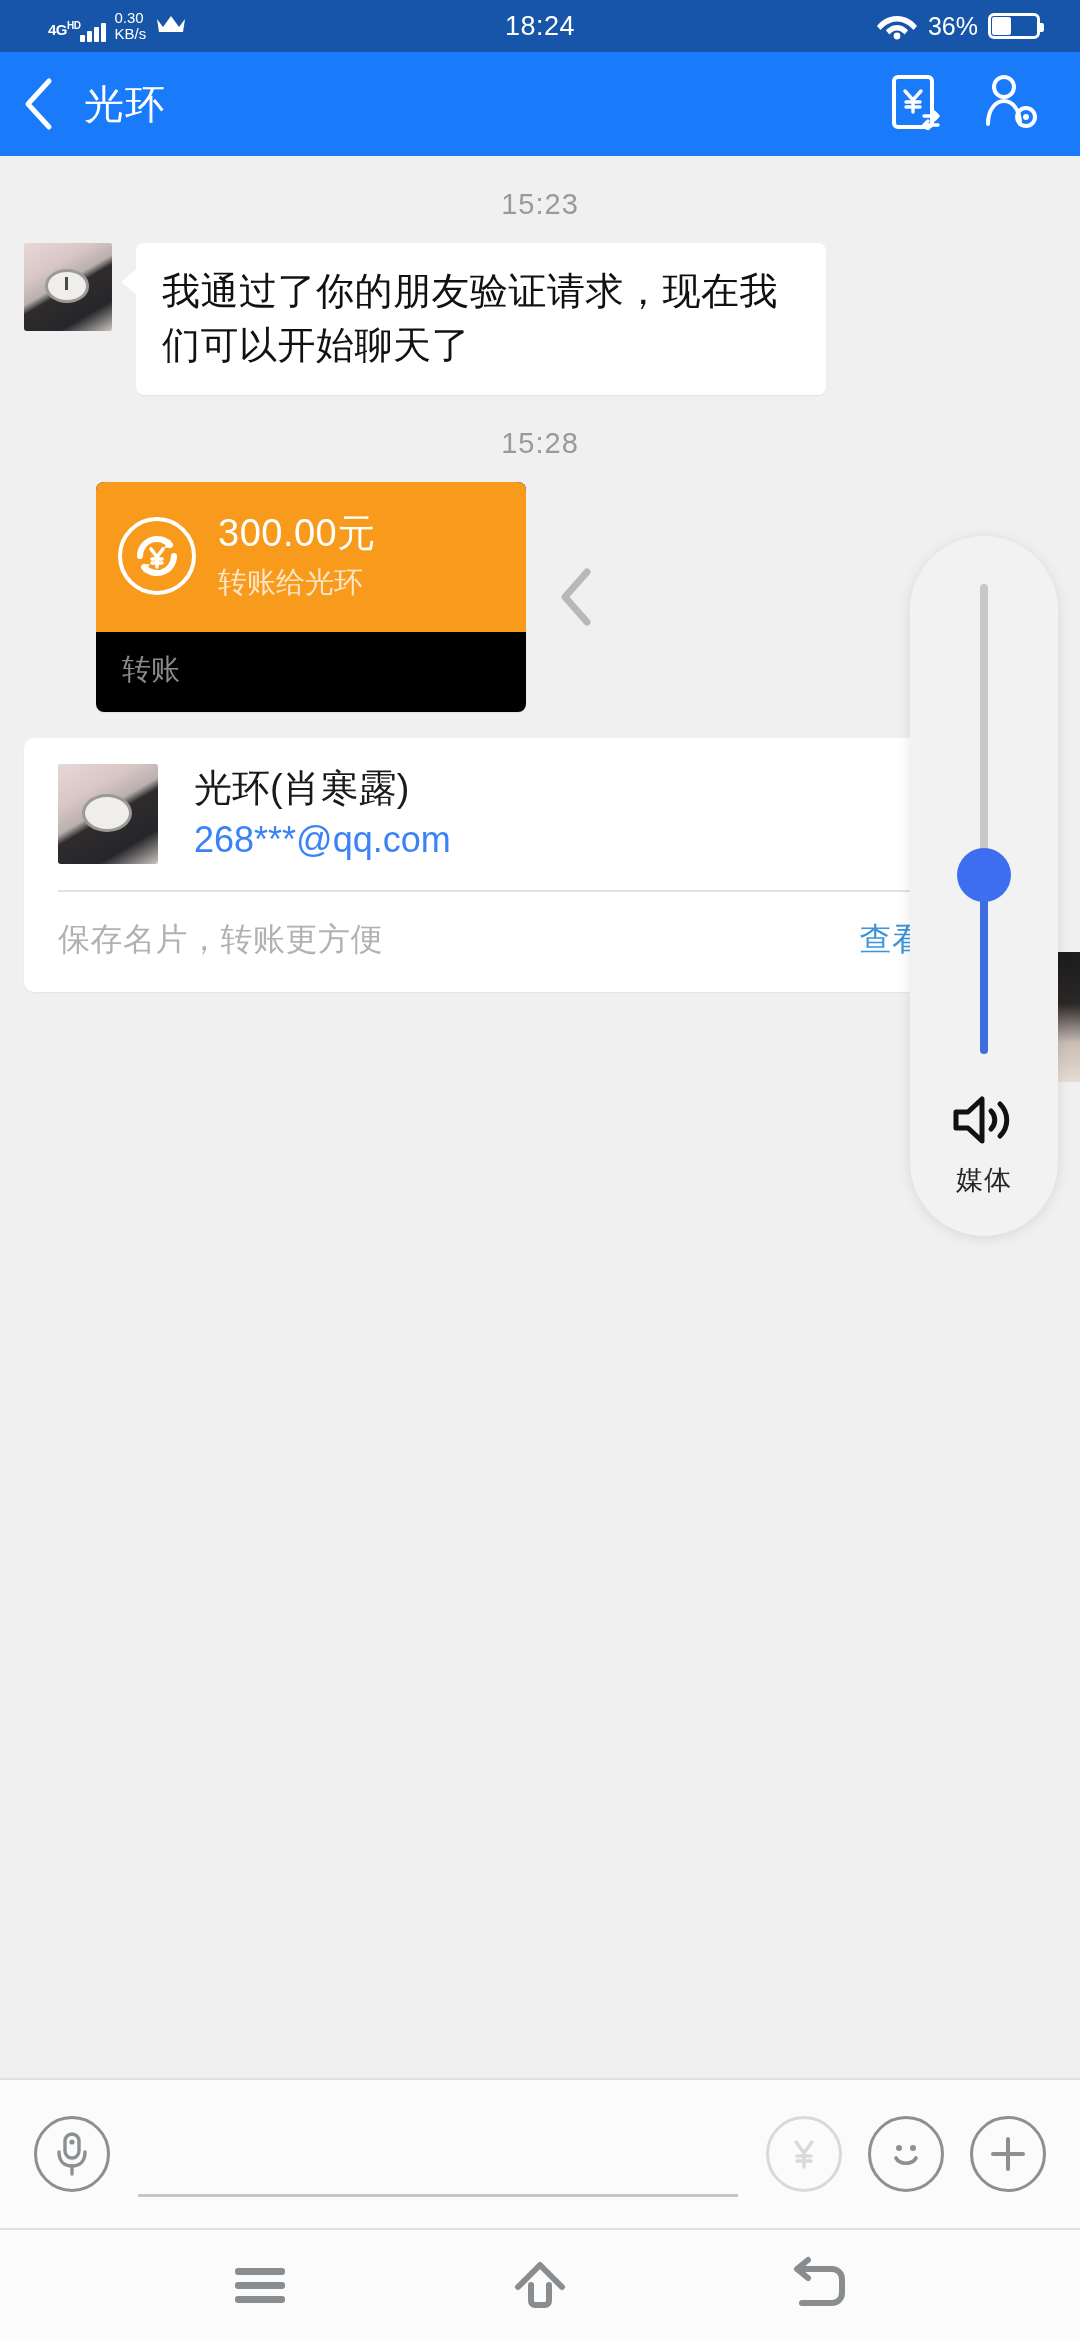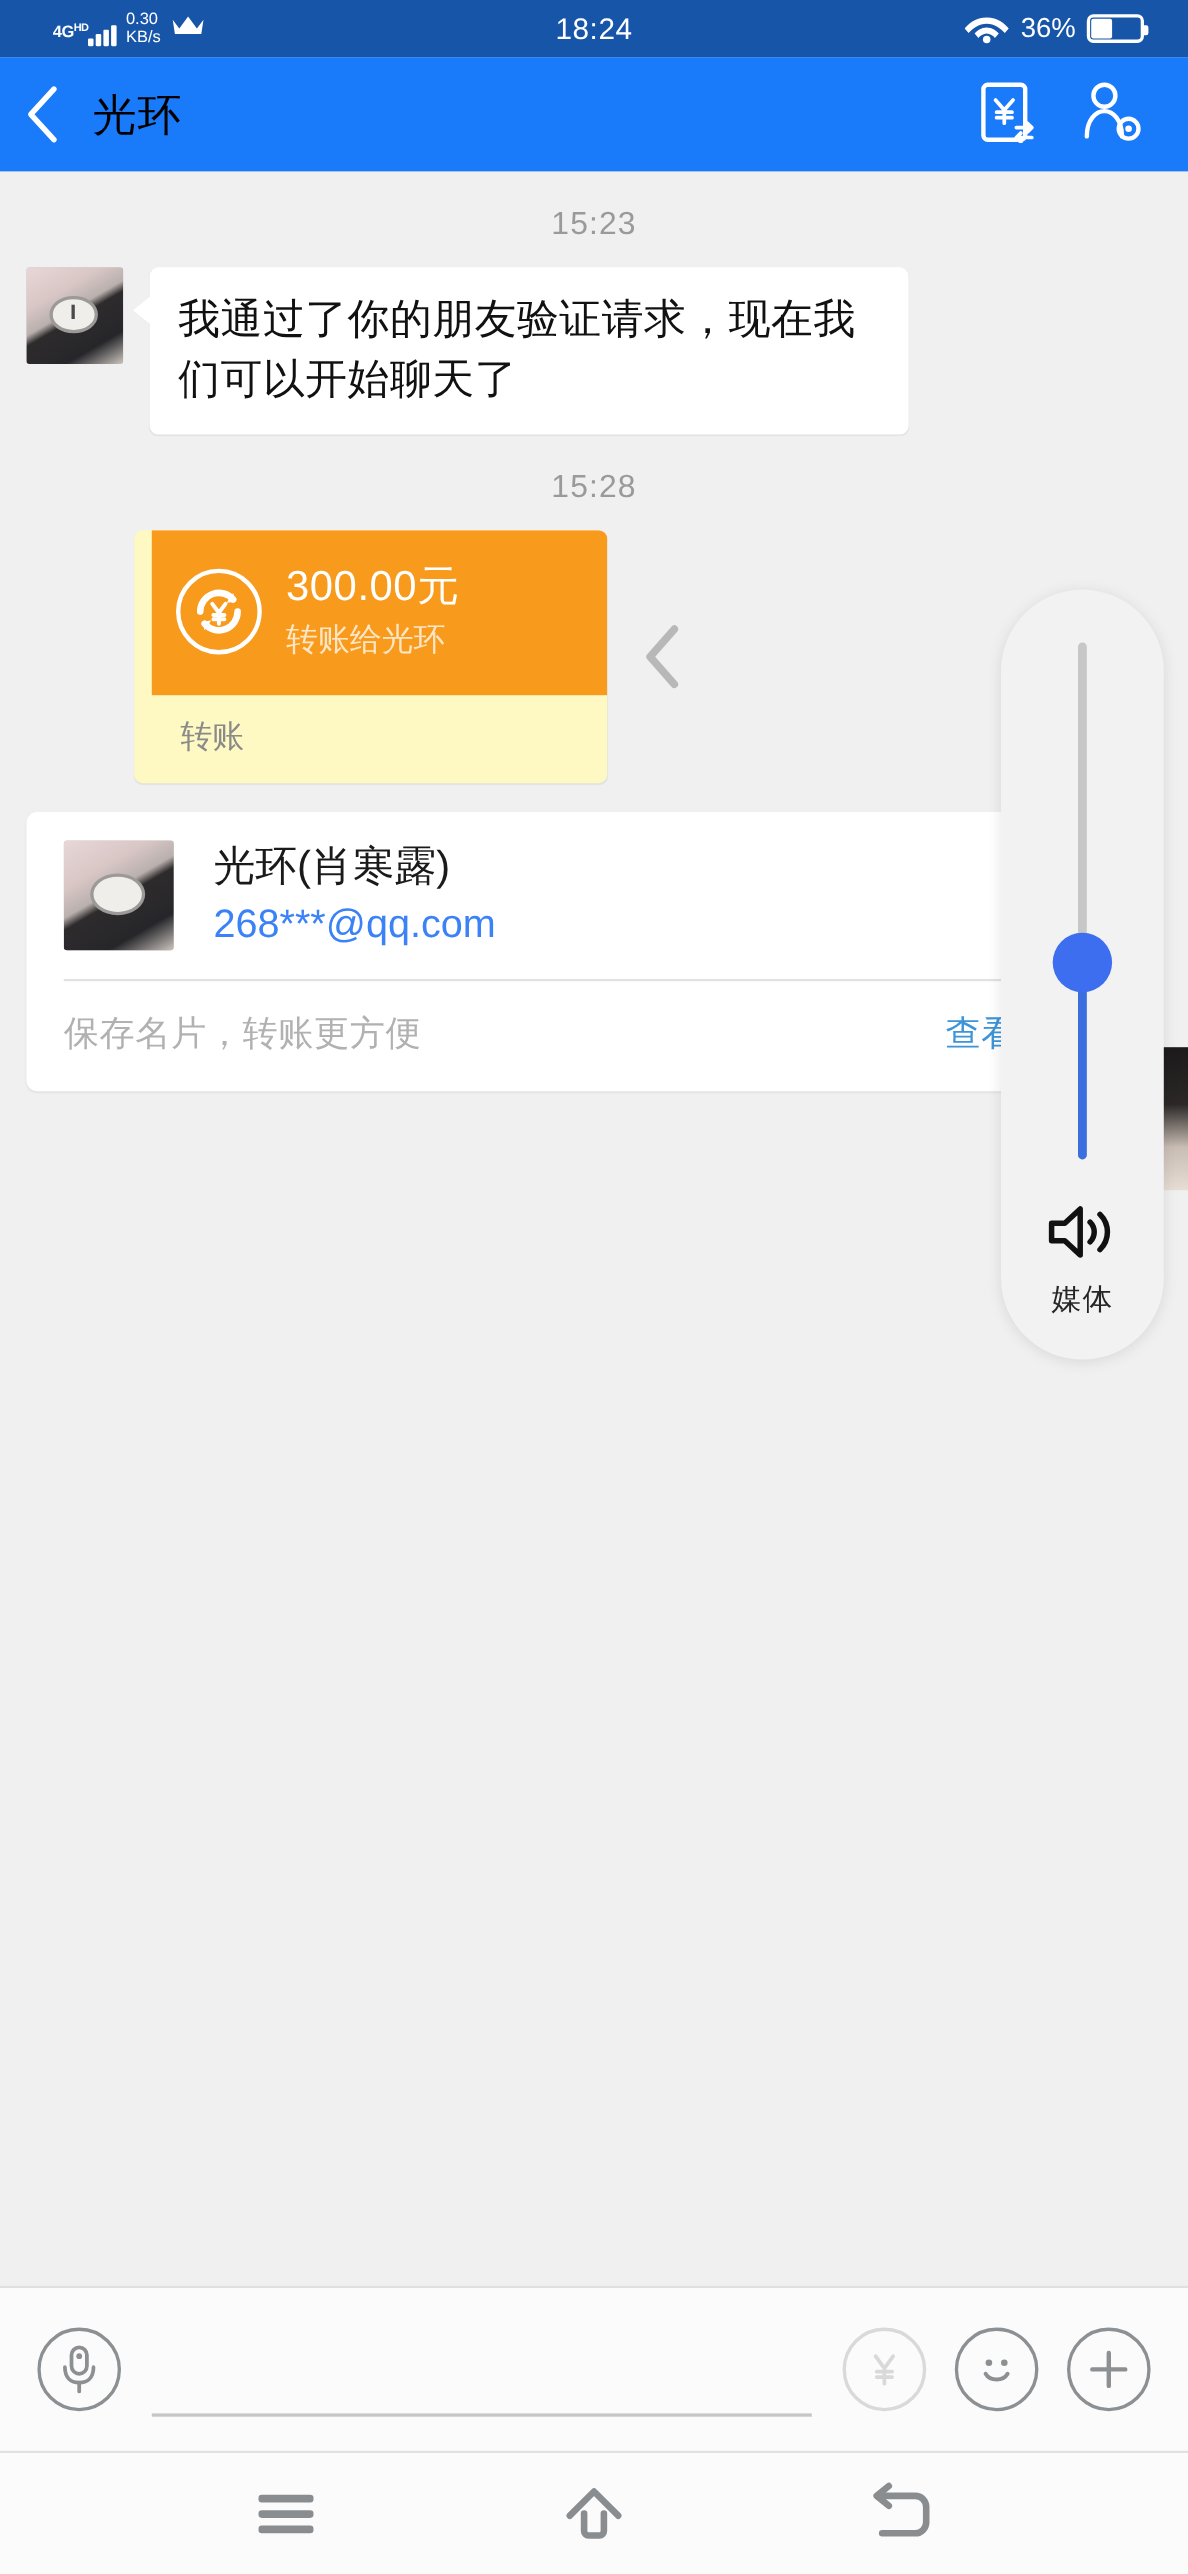--- a/index.html
+++ b/index.html
@@ -38,21 +38,21 @@
   .batt{
     width:52px;height:26px;border:3px solid #fff;border-radius:6px;position:relative;
     display:flex;align-items:center;
   }
   .batt::after{content:"";position:absolute;right:-7px;top:7px;width:4px;height:9px;background:#fff;border-radius:0 2px 2px 0;}
   .batt i{display:block;height:18px;width:19px;background:#fff;border-radius:2px;margin-left:1px;}
 
   
   .appbar{
     height:104px;background:#1a7bfa;display:flex;align-items:center;
-    color:#000000;position:relative;
+    color:#ffffff;position:relative;
   }
   .back-chev{width:76px;display:flex;justify-content:center;align-items:center;}
   .title{font-size:40px;font-weight:500;letter-spacing:1px;margin-left:8px;}
   .appbar-actions{margin-left:auto;display:flex;align-items:center;gap:40px;padding-right:42px;}
 
   
   .chat{
     position:absolute;top:156px;left:0;right:0;bottom:186px;
     background:#f0f0f0;overflow:hidden;
   }
@@ -81,23 +81,22 @@
   .bubble::before{
     content:"";position:absolute;left:-15px;top:26px;
     border-top:13px solid transparent;border-bottom:13px solid transparent;
     border-right:16px solid #fff;
   }
   .bubble .txt{font-size:38px;line-height:1.42;color:#111;letter-spacing:.5px;}
 
   
   .transfer-wrap{display:flex;align-items:center;padding:0 24px;}
   .transfer-card{
-    margin-left:98px;width:430px;background:#fef9c3;border-radius:8px;overflow:hidden;
+    margin-left:72px;width:430px;background:#000000;border-radius:8px;overflow:hidden;
     box-shadow:0 1px 1px rgba(0,0,0,.06);
-    padding-left:16px;
   }
   .tc-top{background:#f89a1c;display:flex;align-items:center;padding:26px 22px 28px;height:150px;}
   .tc-circle{
     width:78px;height:78px;border:4px solid #fff;border-radius:50%;flex:none;
     display:flex;align-items:center;justify-content:center;margin-right:22px;
   }
   .tc-texts{display:flex;flex-direction:column;}
   .tc-amount{color:#fff;font-size:38px;line-height:1.25;letter-spacing:.5px;}
   .tc-sub{color:#fde6c6;font-size:29px;line-height:1.3;margin-top:6px;}
   .tc-bottom{padding:18px 26px 22px;font-size:29px;color:#8a8a8a;}

